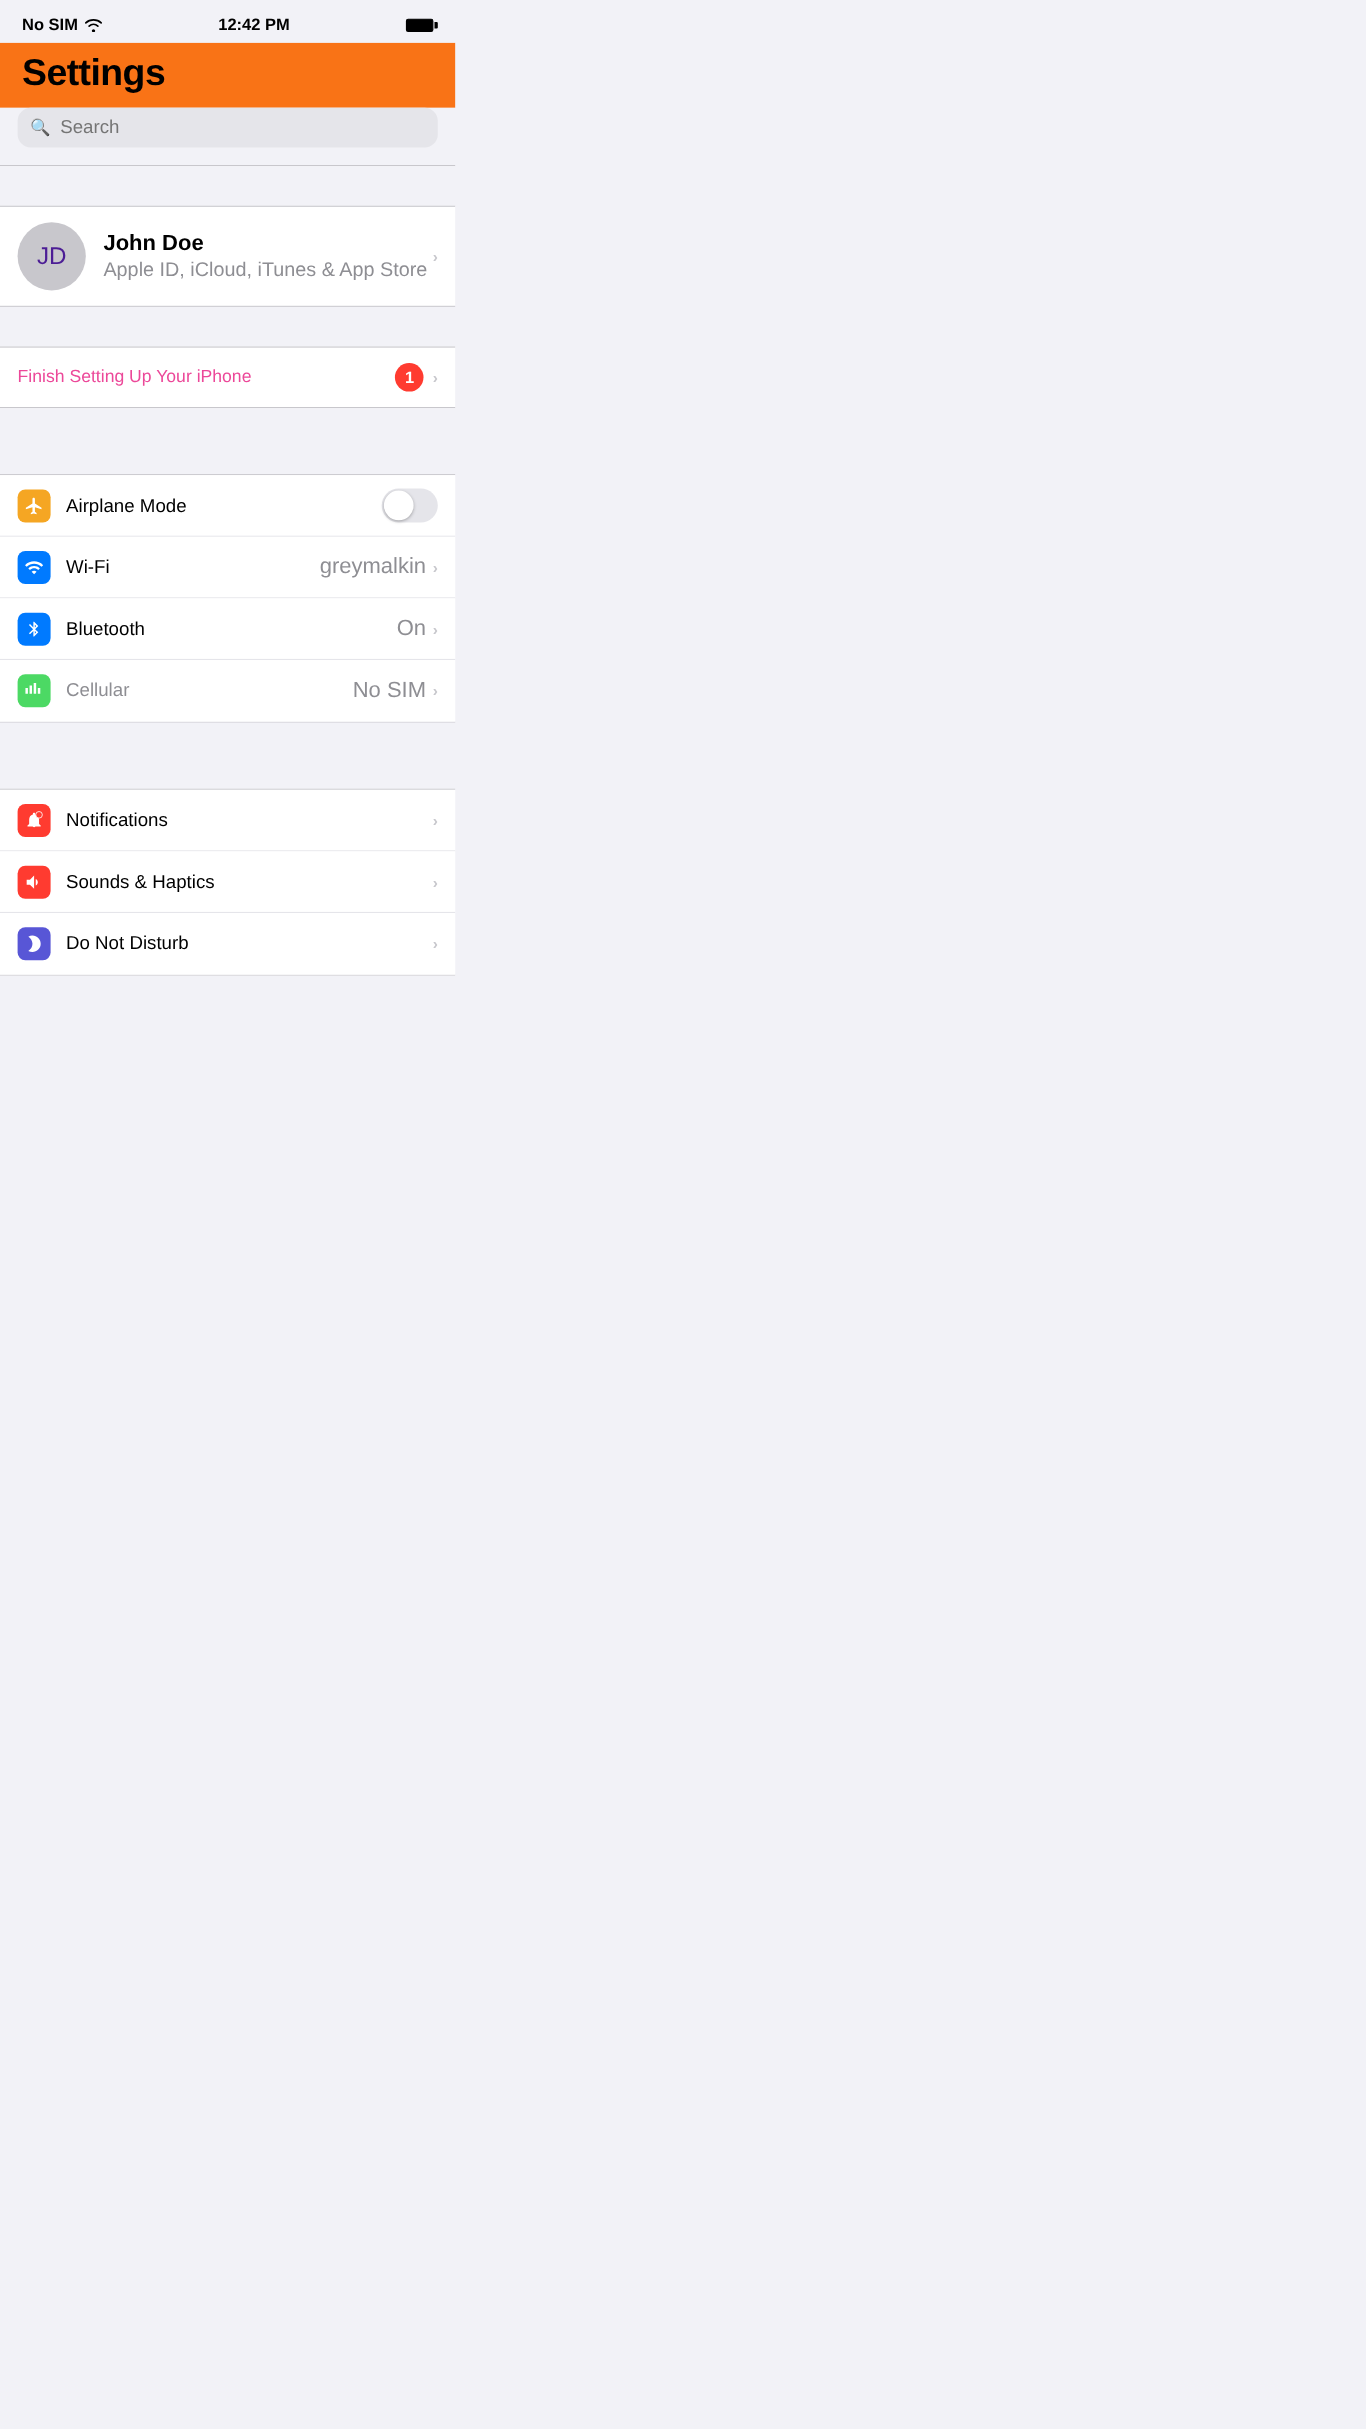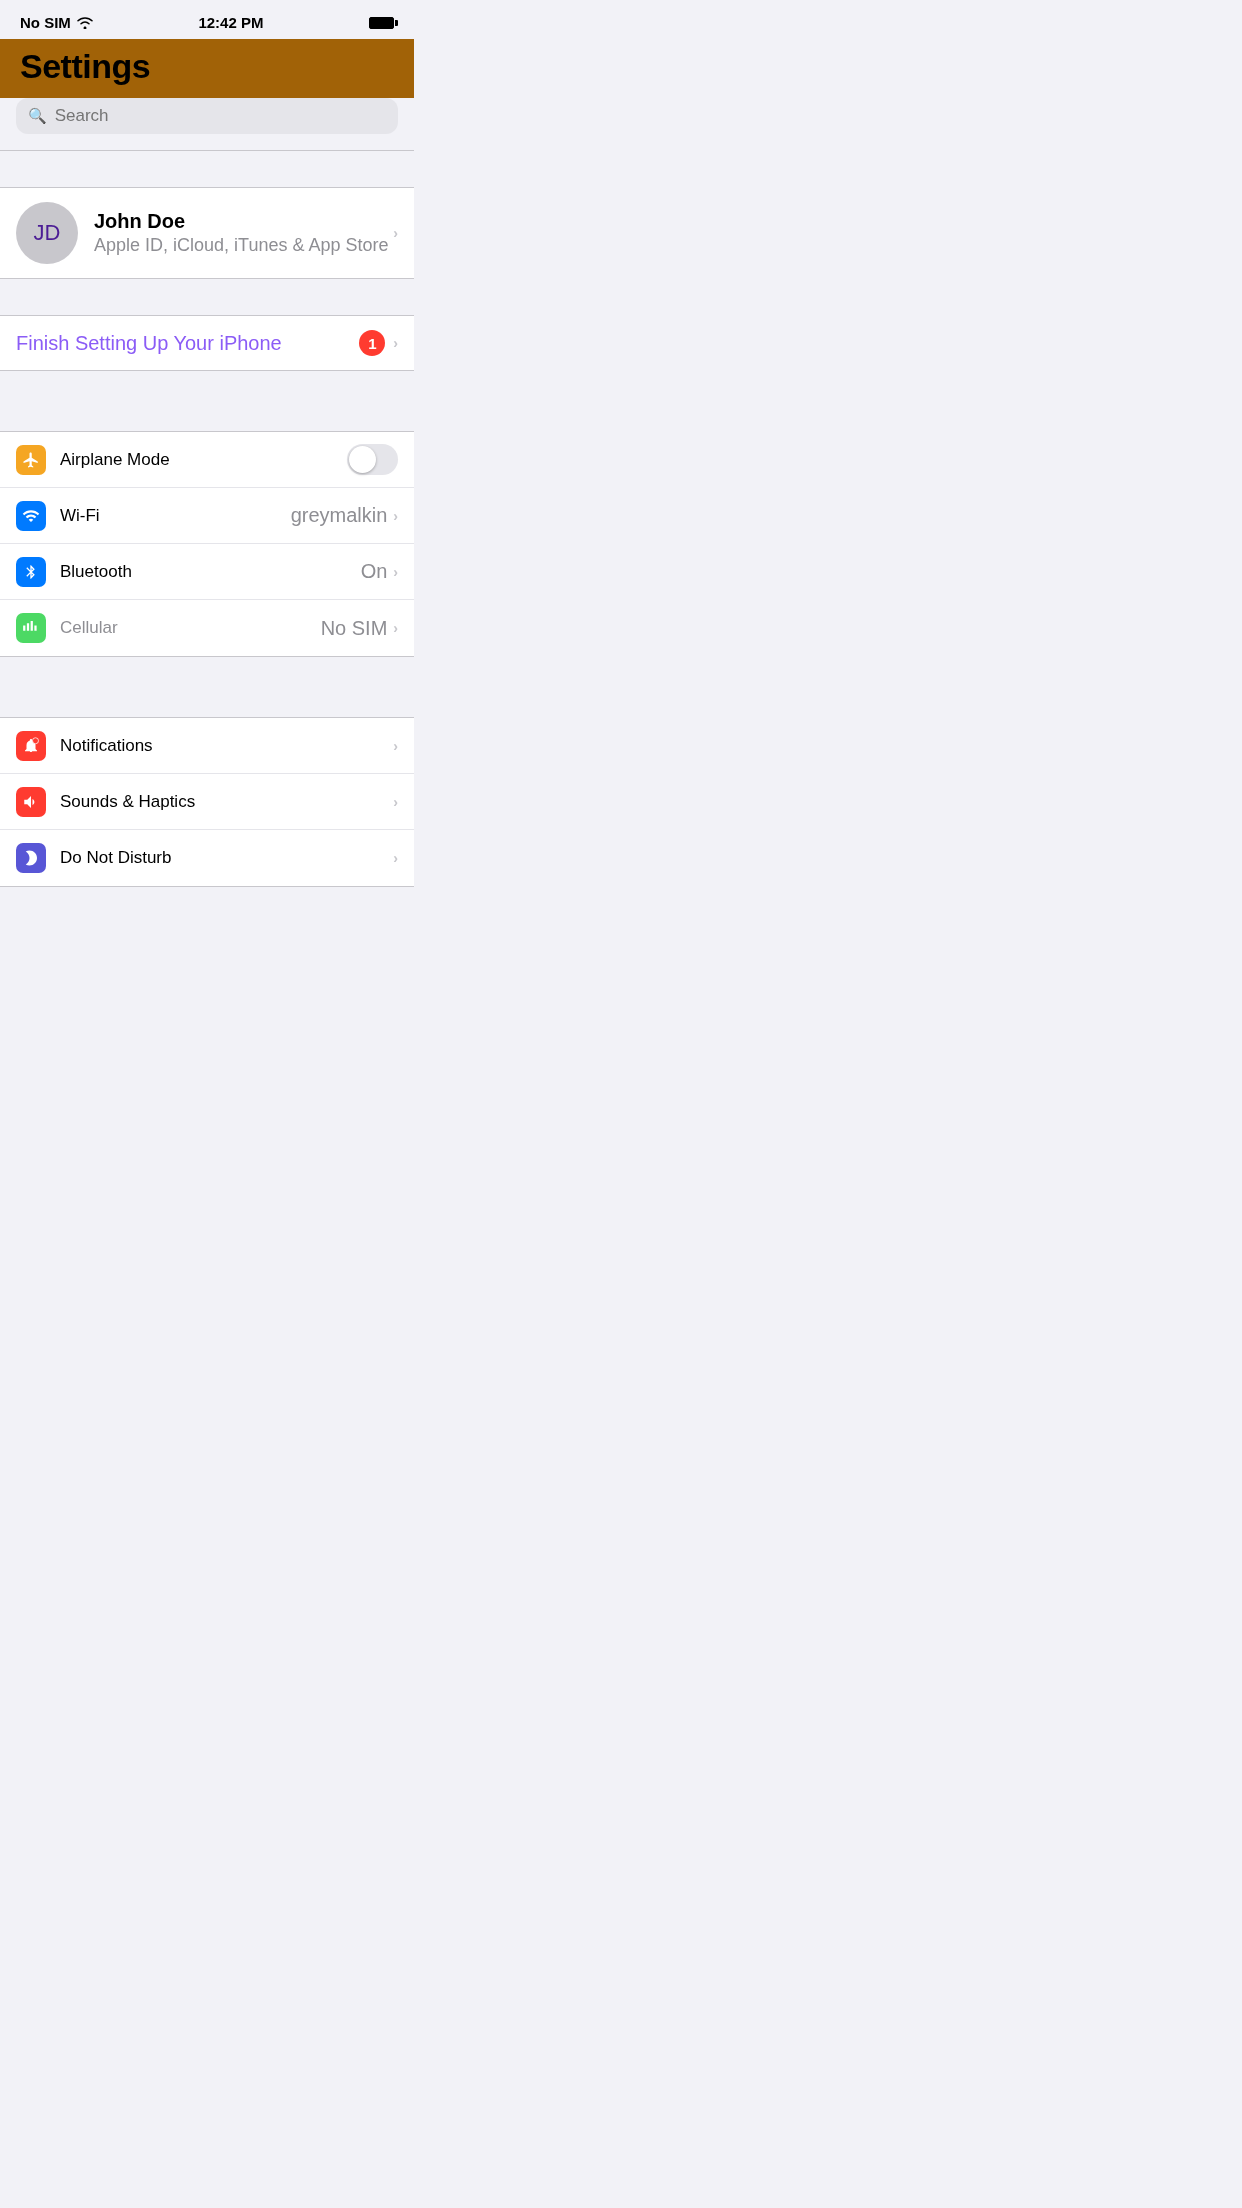--- a/index.html
+++ b/index.html
@@ -60,21 +60,21 @@
       transform: translateY(-50%);
       width: 3px;
       height: 6px;
       background: #000;
       border-radius: 0 1px 1px 0;
     }
 
     
     .page-title {
       padding: 8px 20px 12px 20px;
-      background: #a16207;
+      background: #f97316;
     }
     .page-title h1 {
       font-size: 34px;
       font-weight: 700;
       letter-spacing: -0.5px;
     }
 
     
     .search-container {
       padding: 0 16px 16px 16px;
@@ -230,22 +230,22 @@
       display: flex;
       align-items: center;
       padding: 14px 16px;
       background: #fff;
       border-top: 1px solid #c8c7cc;
       border-bottom: 1px solid #c8c7cc;
       cursor: pointer;
     }
     .finish-label {
       flex: 1;
-      font-size: 20px;
-      color: #8b5cf6;
+      font-size: 16px;
+      color: #ec4899;
     }
     .badge {
       width: 26px;
       height: 26px;
       border-radius: 50%;
       background: #ff3b30;
       color: #fff;
       font-size: 15px;
       font-weight: 600;
       display: flex;

